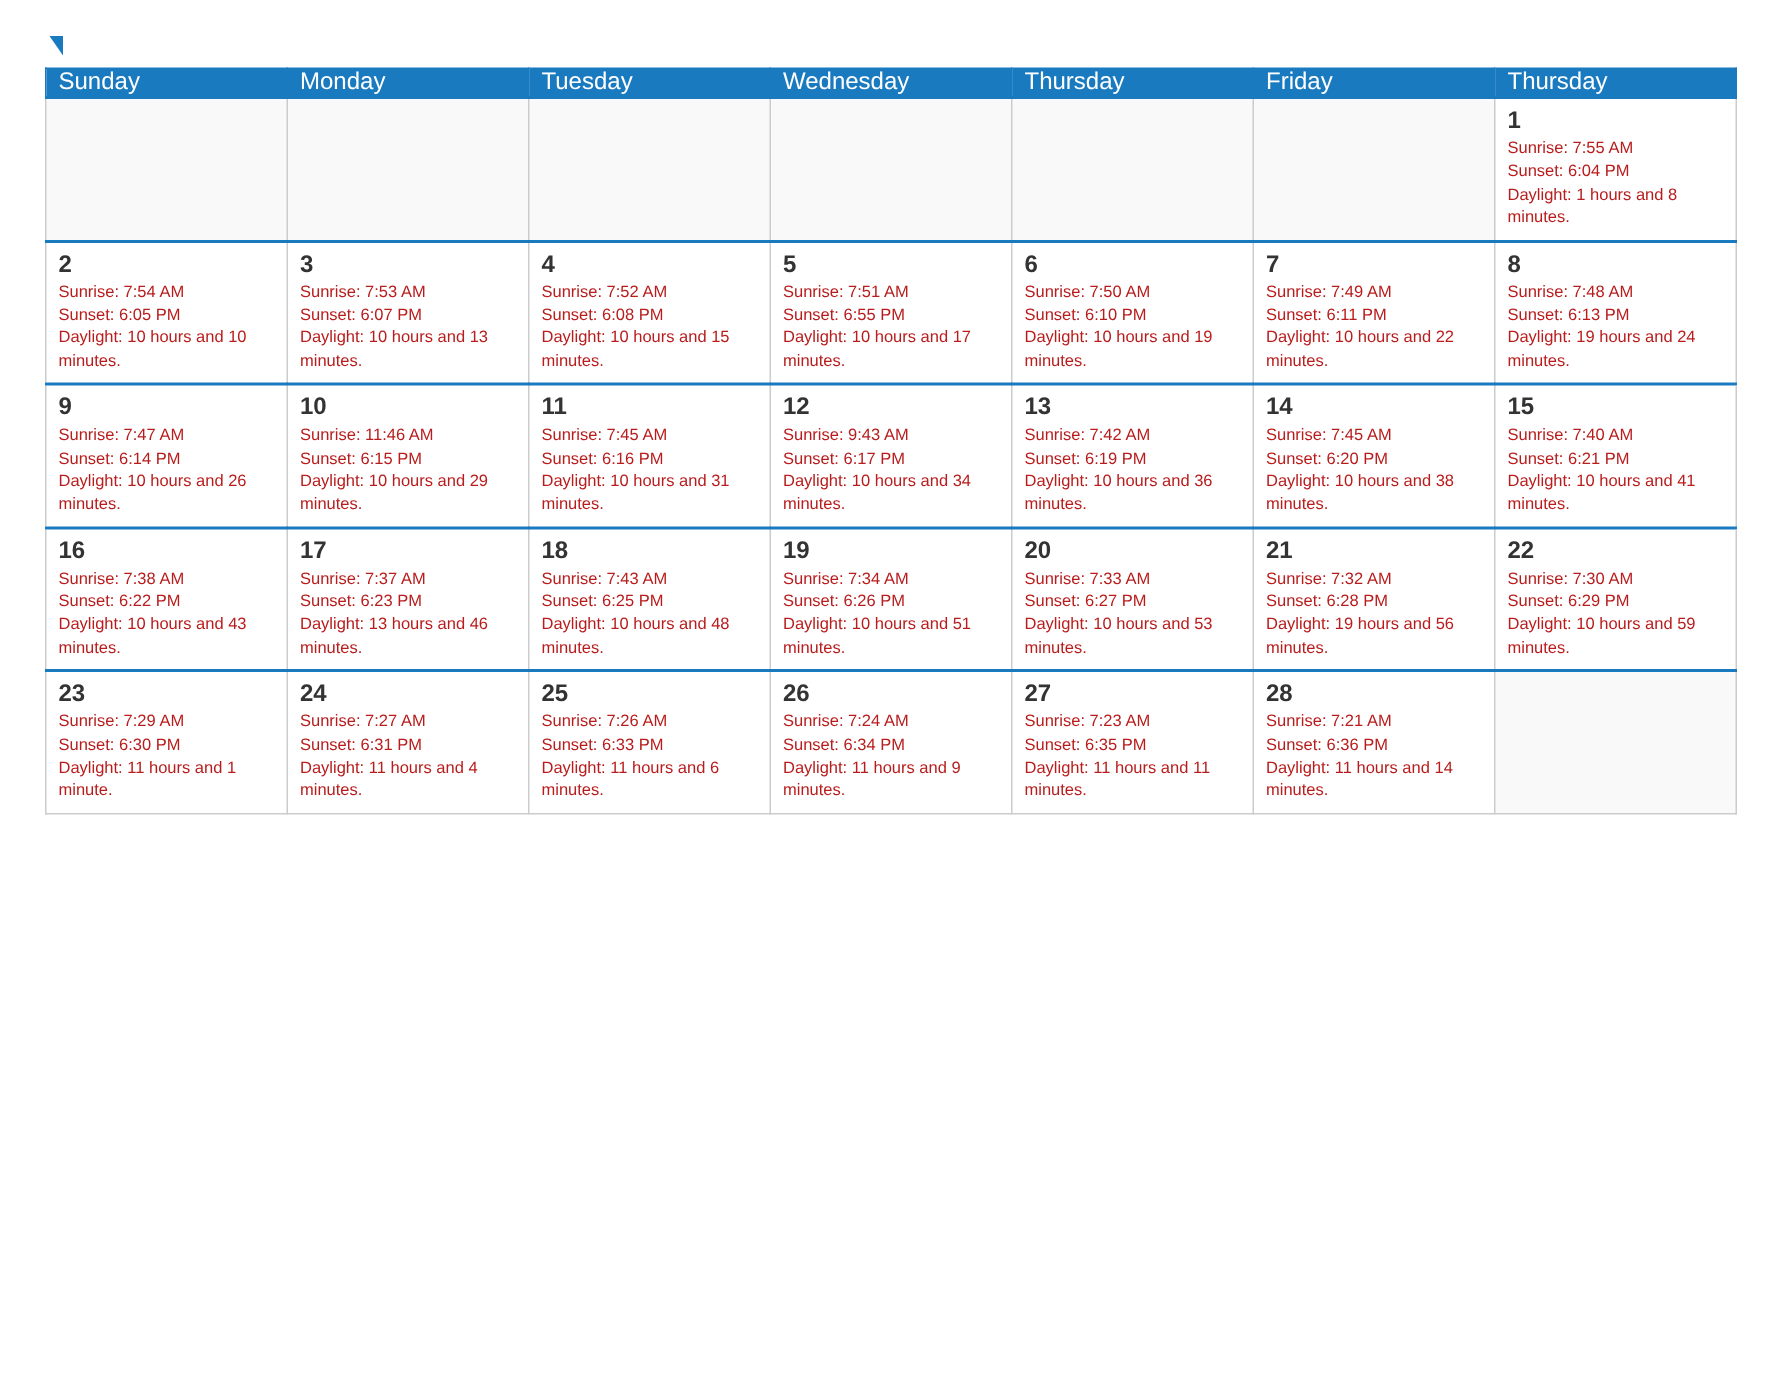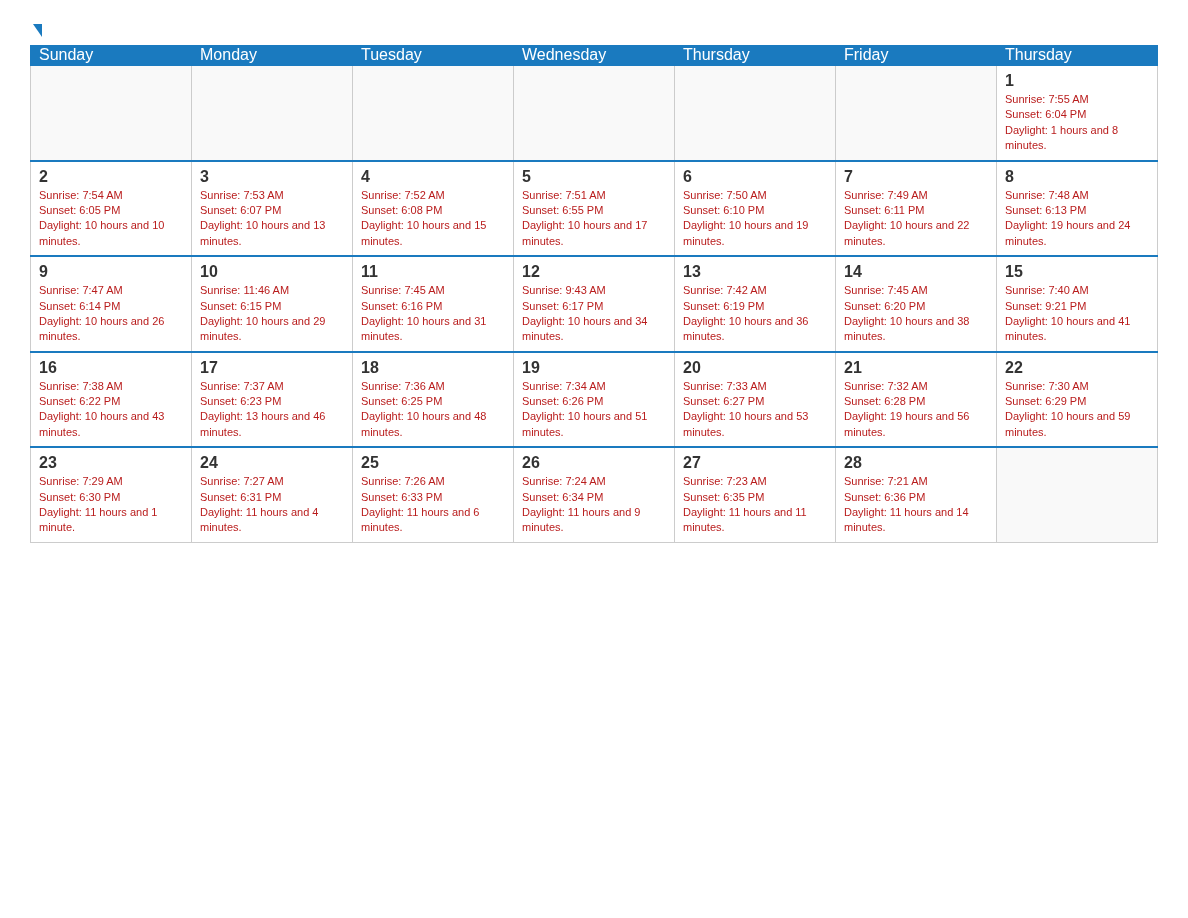--- a/index.html
+++ b/index.html
@@ -258,21 +258,21 @@
           <div class="day-info">
             <span>Sunrise: 7:45 AM</span><br>
             <span>Sunset: 6:20 PM</span><br>
             <span>Daylight: 10 hours and 38 minutes.</span>
           </div>
         </td>
         <td>
           <span class="day-number">15</span>
           <div class="day-info">
             <span>Sunrise: 7:40 AM</span><br>
-            <span>Sunset: 9:21 PM</span><br>
+            <span>Sunset: 6:21 PM</span><br>
             <span>Daylight: 10 hours and 41 minutes.</span>
           </div>
         </td>
       </tr>
       <tr>
         <td>
           <span class="day-number">16</span>
           <div class="day-info">
             <span>Sunrise: 7:38 AM</span><br>
             <span>Sunset: 6:22 PM</span><br>
@@ -283,21 +283,21 @@
           <span class="day-number">17</span>
           <div class="day-info">
             <span>Sunrise: 7:37 AM</span><br>
             <span>Sunset: 6:23 PM</span><br>
             <span>Daylight: 13 hours and 46 minutes.</span>
           </div>
         </td>
         <td>
           <span class="day-number">18</span>
           <div class="day-info">
-            <span>Sunrise: 7:36 AM</span><br>
+            <span>Sunrise: 7:43 AM</span><br>
             <span>Sunset: 6:25 PM</span><br>
             <span>Daylight: 10 hours and 48 minutes.</span>
           </div>
         </td>
         <td>
           <span class="day-number">19</span>
           <div class="day-info">
             <span>Sunrise: 7:34 AM</span><br>
             <span>Sunset: 6:26 PM</span><br>
             <span>Daylight: 10 hours and 51 minutes.</span>

